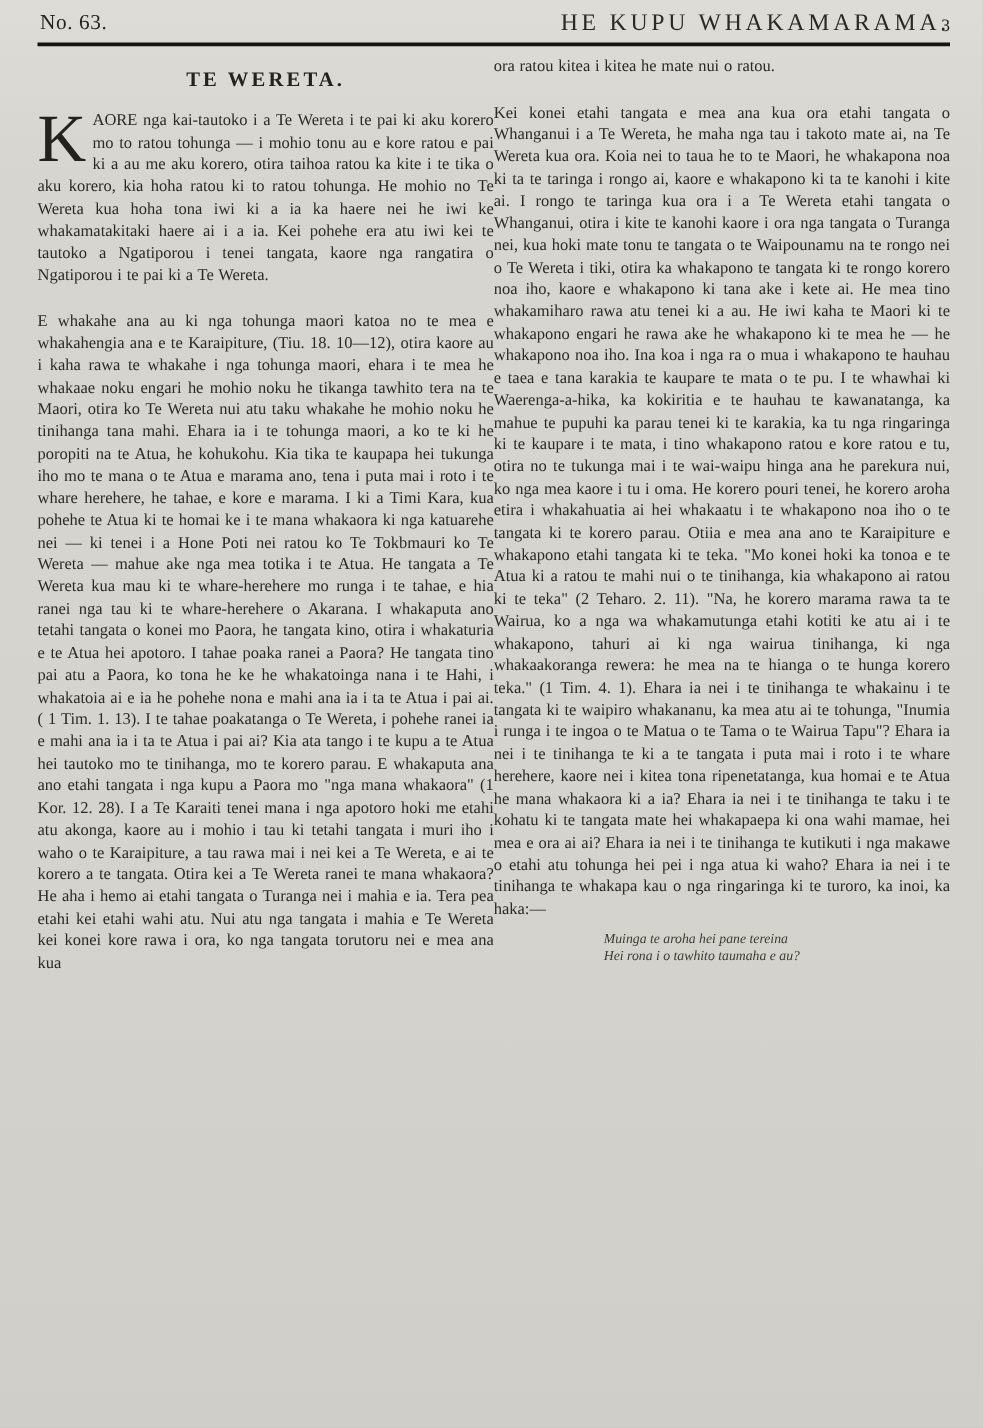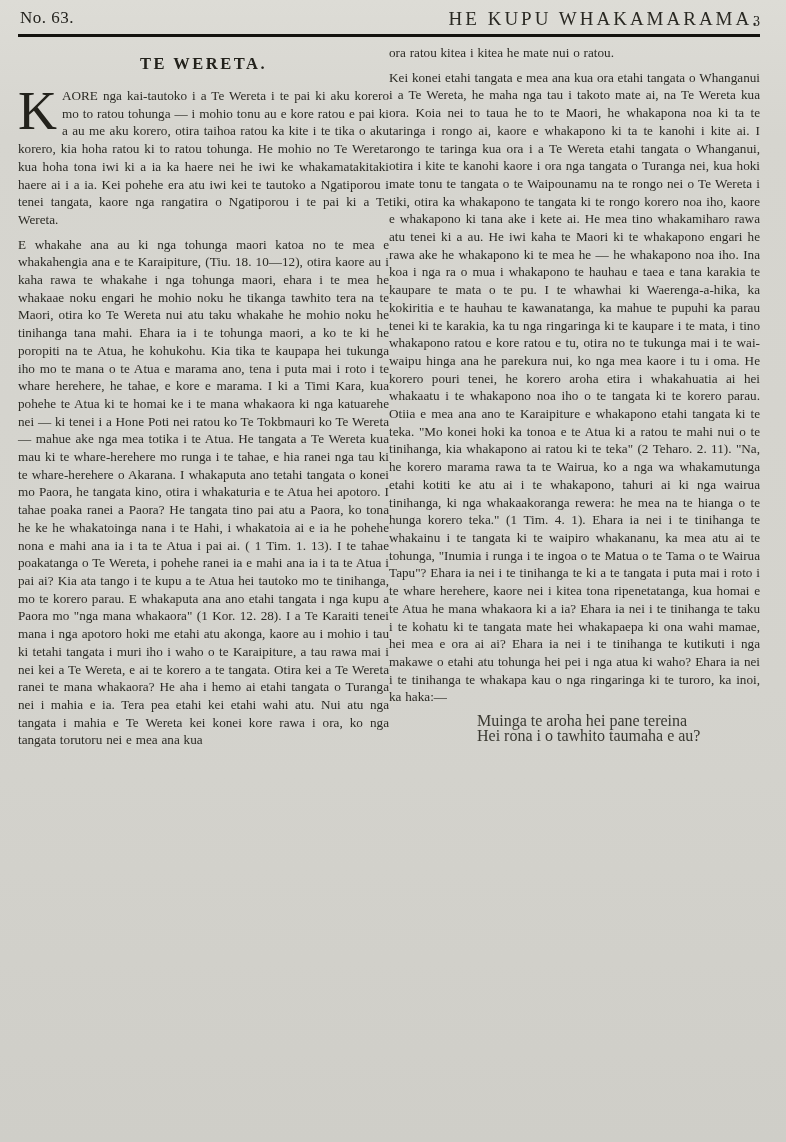--- a/index.html
+++ b/index.html
@@ -6,21 +6,21 @@
   body { background: #9a9a96; font-family: "Liberation Serif", "DejaVu Serif", serif; }
 
   .page {
     position: relative;
     width: 786px;
     height: 1142px;
     margin: 0 auto;
     background: #d7d6d0;
     background-image: linear-gradient(180deg, #dddcd6 0%, #d6d5cf 12%, #d4d3cd 60%, #cfcec8 100%);
     box-sizing: border-box;
-    padding: 6px 26px 10px 18px;
+    padding: 6px 26px 10px 30px;
     color: #25241f;
     overflow: hidden;
   }
 
   
   .masthead {
     position: relative;
     height: 26px;
   }
   .issue {
@@ -68,35 +68,36 @@
   }
 
   .para {
     margin: 0;
     text-align: justify;
     font-size: 13.2px;
     line-height: 17.7px;
     color: #2b2a24;
     word-spacing: 0.5px;
   }
-  .para + .para { margin-top: 7px; font-family: Liberation Serif, serif; }
+  .para + .para { margin-top: 19px; font-family: Liberation Serif, serif; }
 
   .dropcap {
     float: left;
     font-size: 54px;
     line-height: 44px;
     padding: 2px 5px 0 0;
     color: #23221c;
     font-family: "Liberation Serif", "DejaVu Serif", serif;
   }
 
   .verse {
     margin: 8px 0 0 88px;
-    font-size: 16px;
+    font-size: 11px;
     line-height: 14.5px;
+    font-style: italic;
     color: #3a3931;
   }
 </style>
 </head>
 <body>
 
 <div class="page">
 
   <header class="masthead">
     <span class="issue">No. 63.</span>

